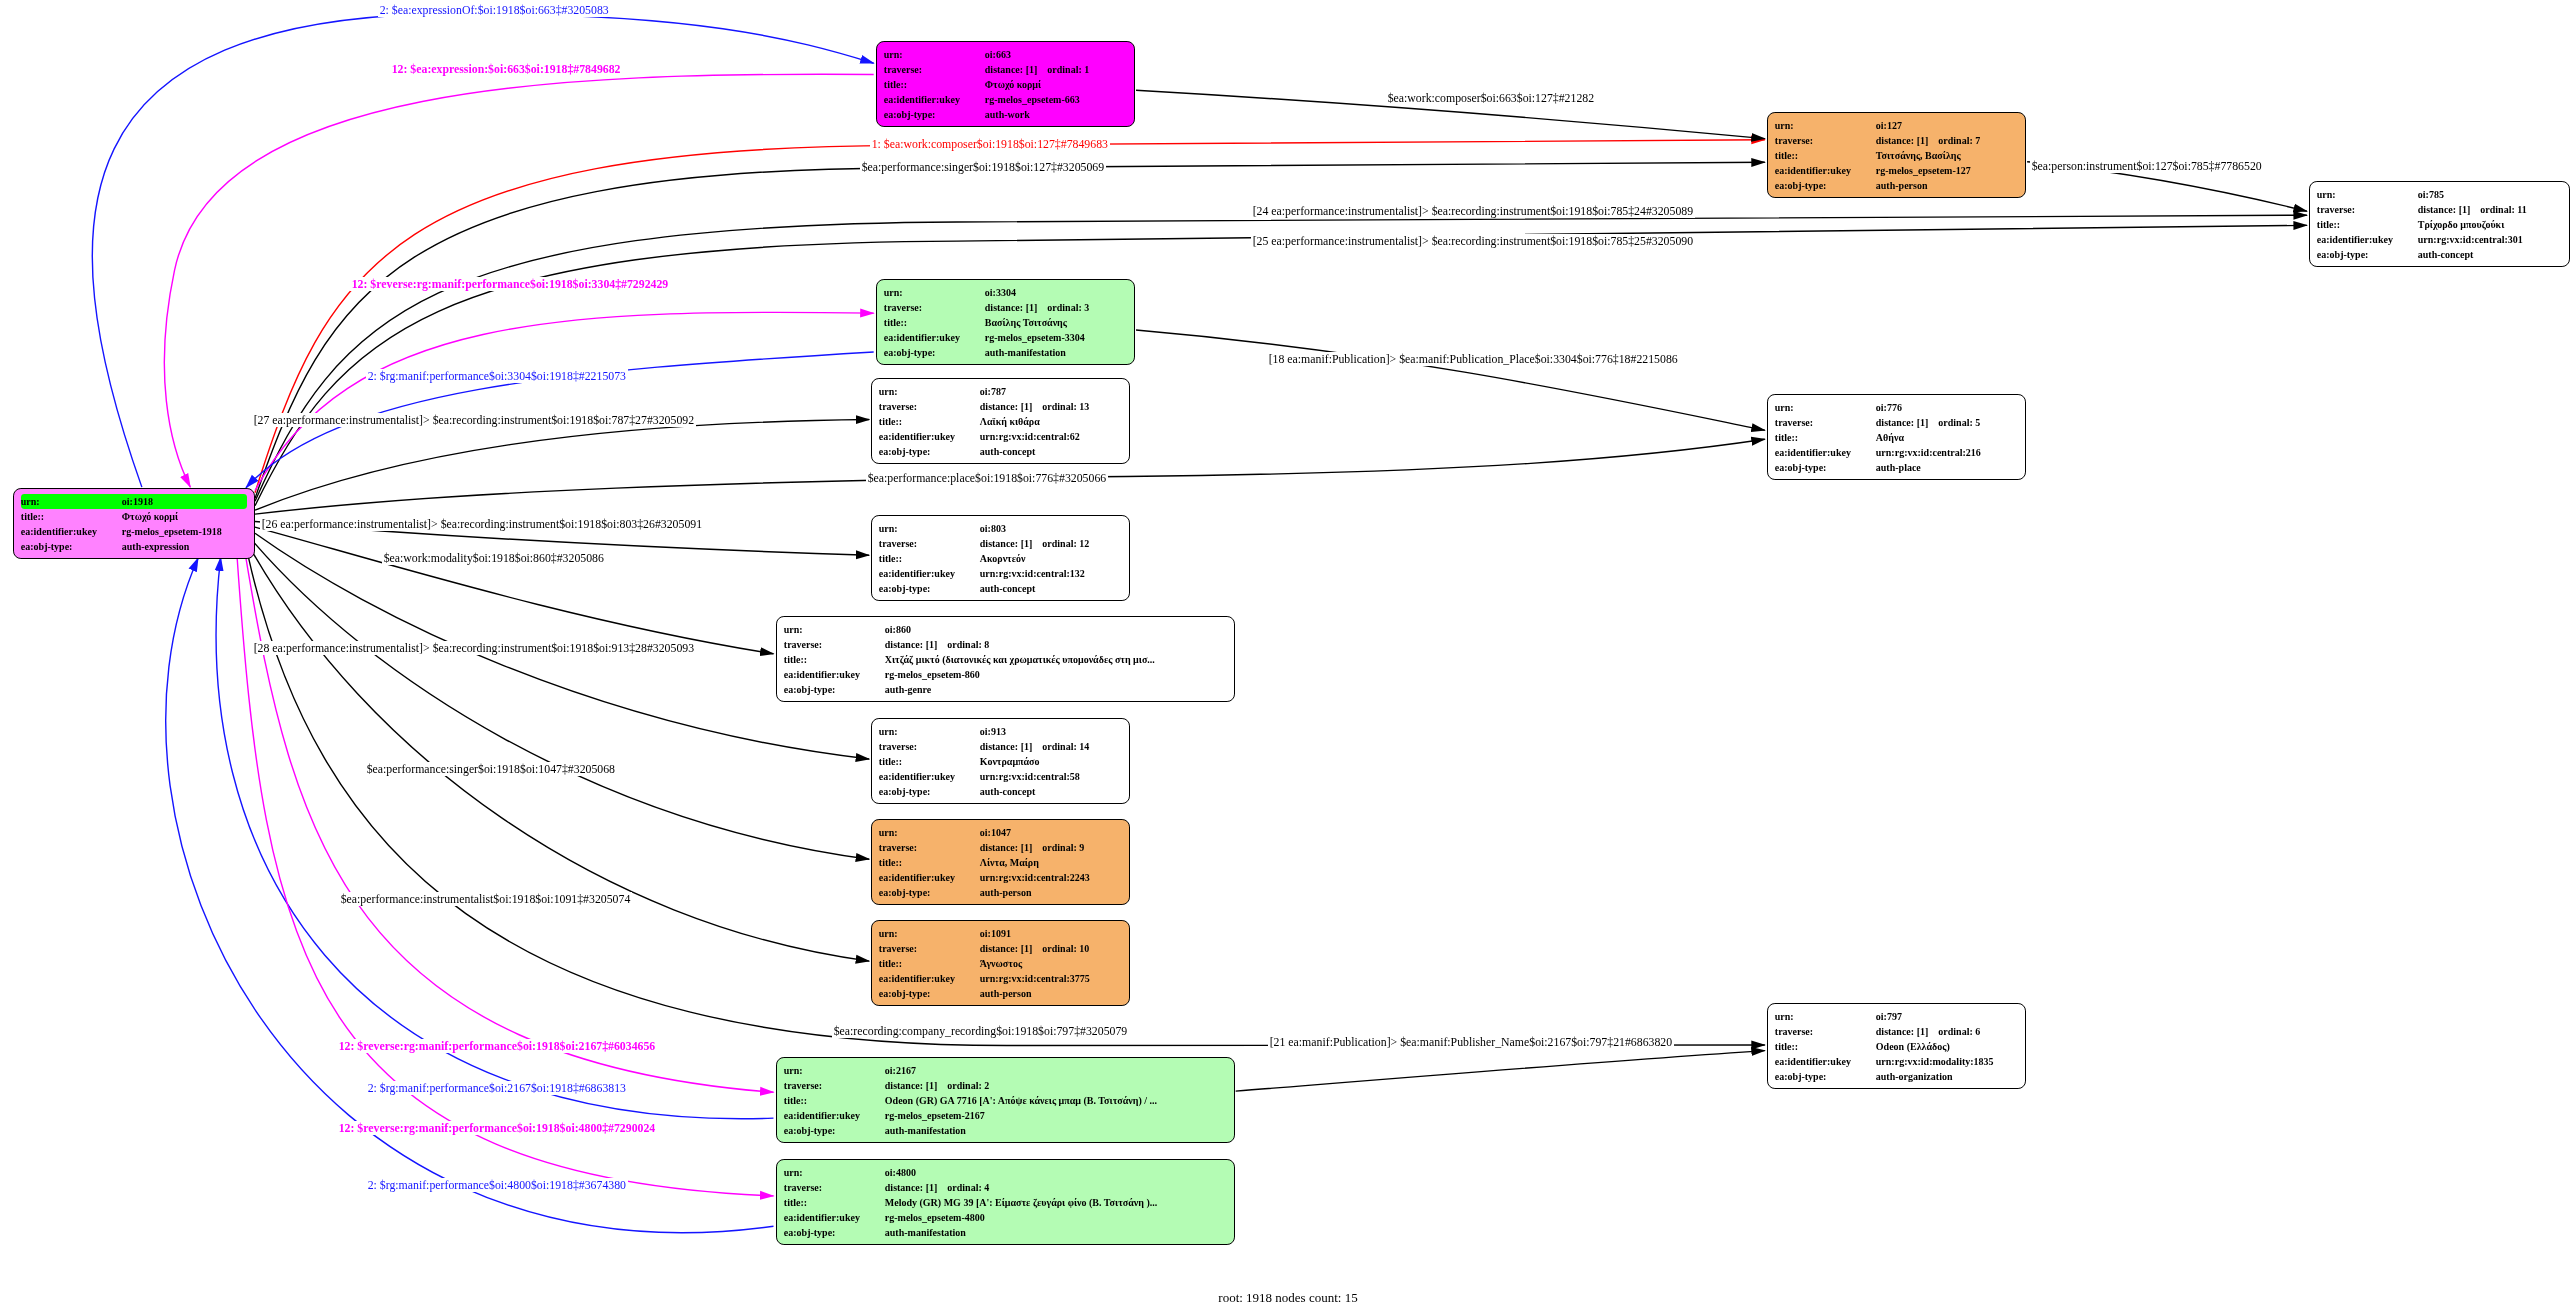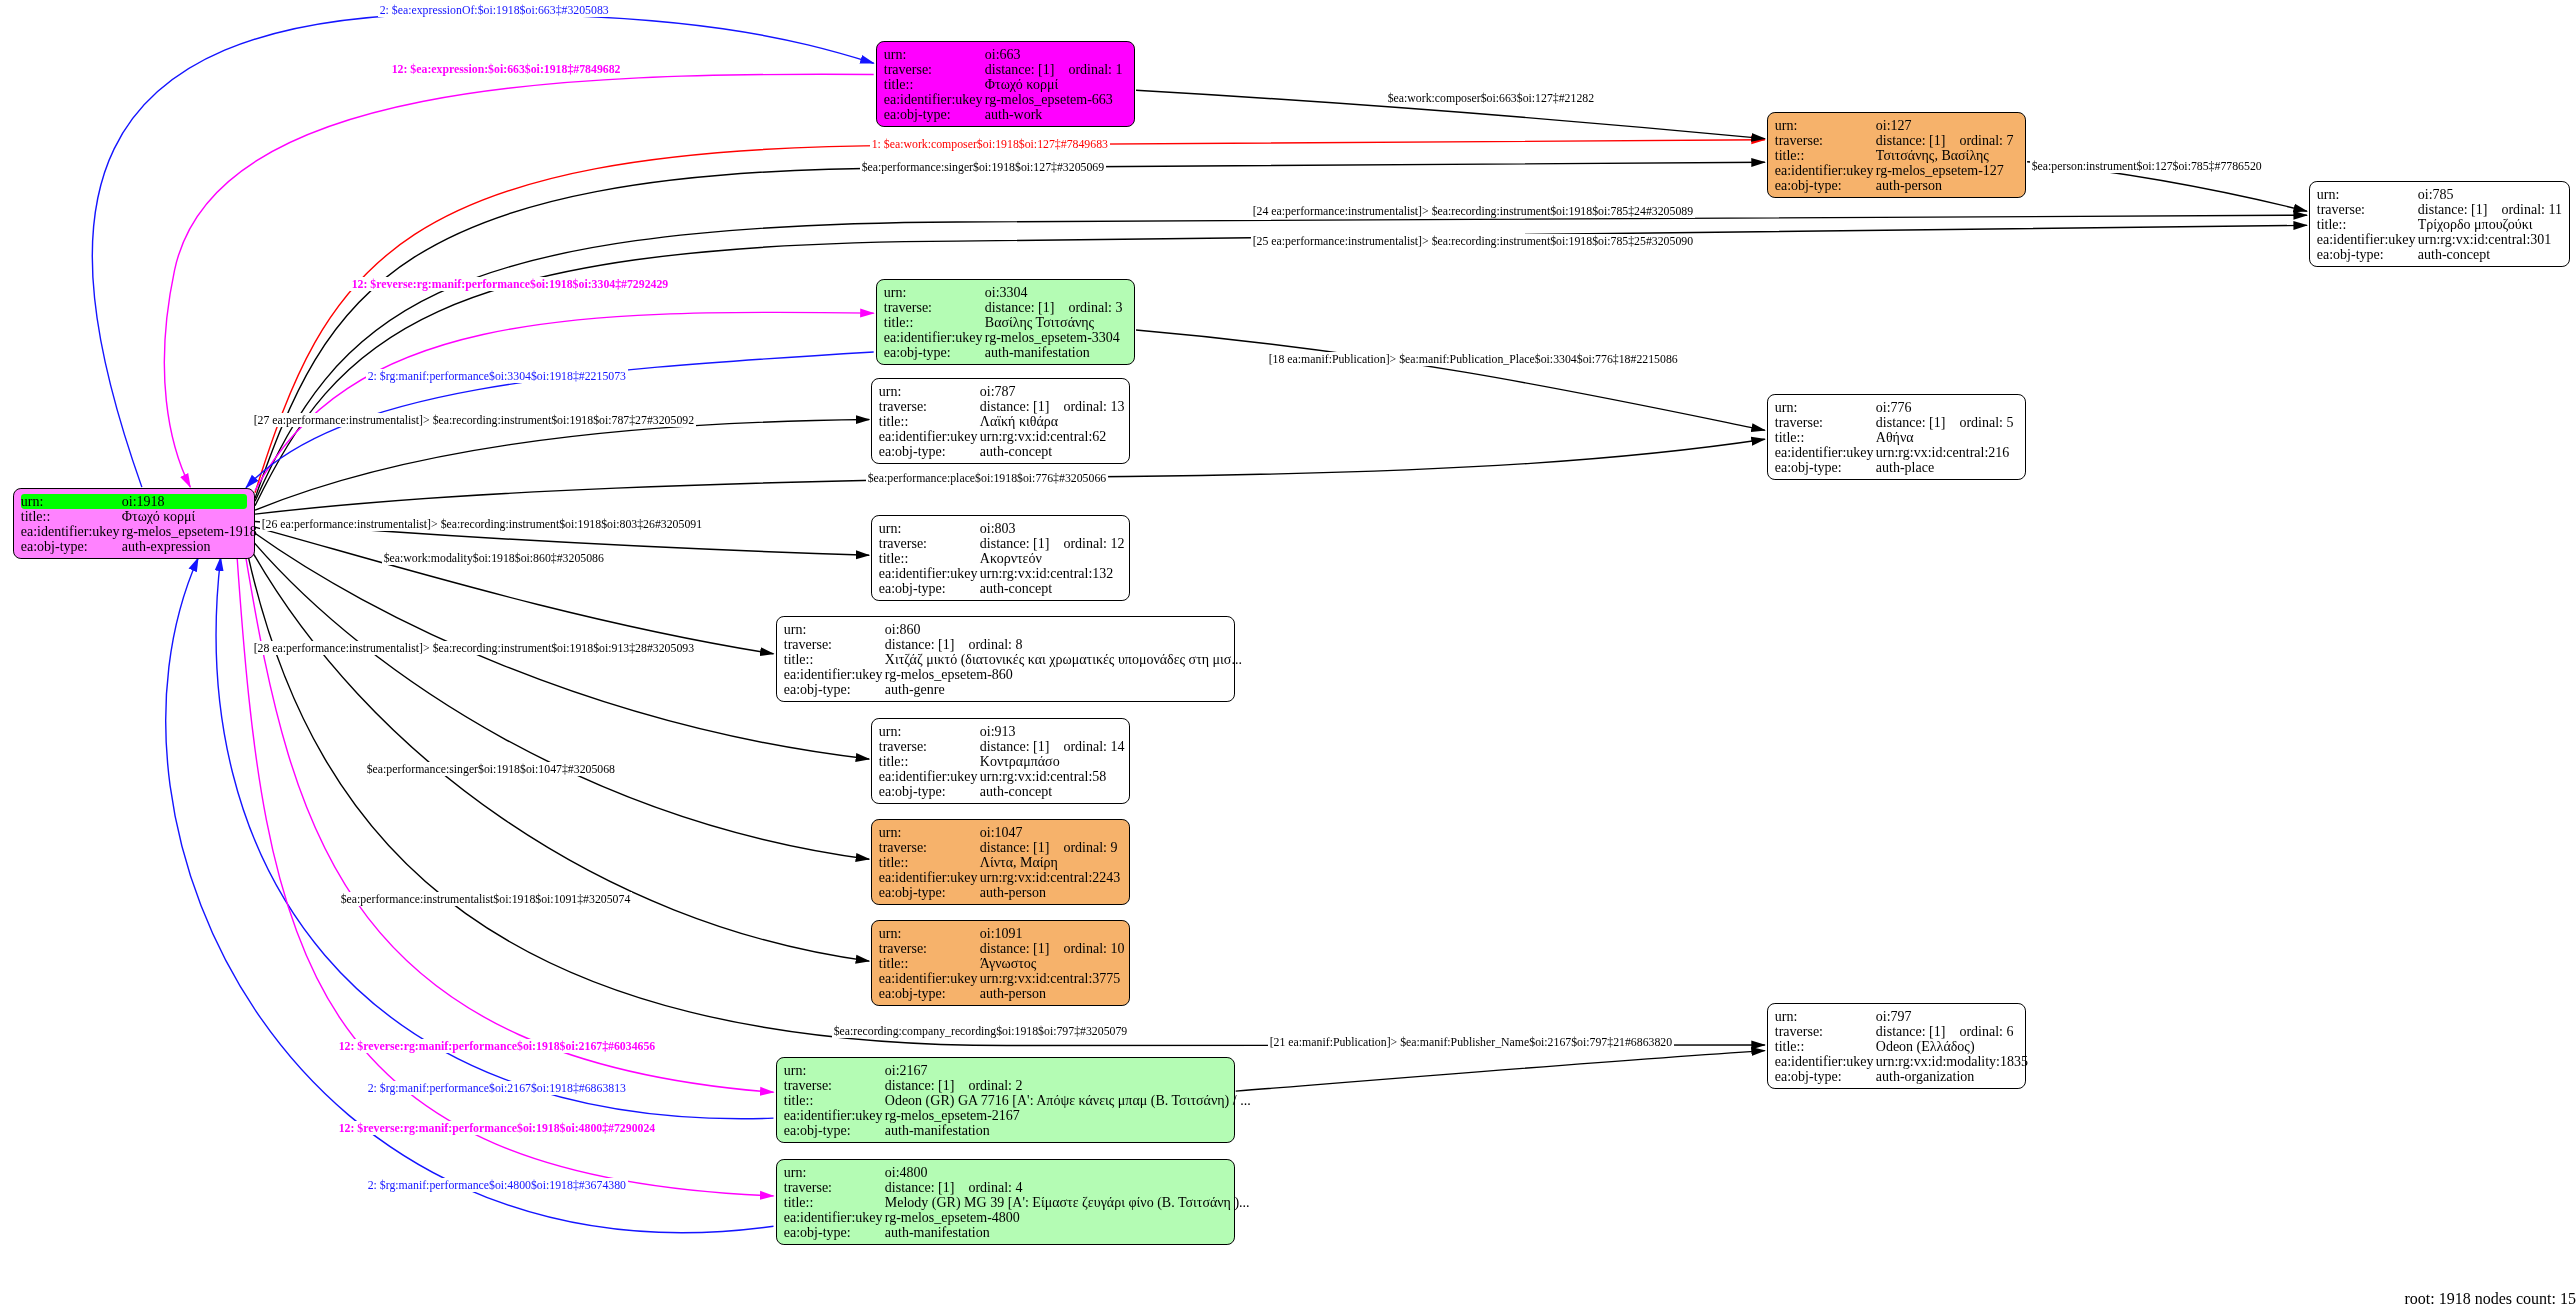--- a/index.html
+++ b/index.html
@@ -14,27 +14,27 @@
   svg.edge-layer { position:absolute; left:0; top:0; z-index:1; }
   path.e { fill:none; stroke-width:2.5px; }
   .s-black{stroke:var(--edge_black);} .s-blue{stroke:var(--edge_blue);}
   .s-magenta{stroke:var(--edge_magenta);} .s-red{stroke:var(--edge_red);}
   .mk-black{fill:var(--edge_black);} .mk-blue{fill:var(--edge_blue);}
   .mk-magenta{fill:var(--edge_magenta);} .mk-red{fill:var(--edge_red);}
   .elabel { position:absolute; z-index:2; font-size:11.8px; line-height:14px;
     white-space:pre; background:#ffffff; color:var(--edge_black); padding:0 1.7px; }
   .c-blue{color:var(--edge_blue);} .c-magenta{color:var(--edge_magenta);font-weight:bold;} .c-red{color:var(--edge_red);}
   .node { position:absolute; z-index:3; border:1.1px solid #000; border-radius:7.9px;
-    padding:4.5px 6.8px; font-size:14px; background:var(--node_white); }
+    padding:4.5px 6.8px; font-size:10px; background:var(--node_white);font-weight:bold; }
   .node .row { display:flex; line-height:15px; white-space:pre; border-radius:3.4px; }
   .node .k { width:101px; flex:none; }
   .node .v { flex:1; }
   .row.urn-green { background:var(--node_green_urn); }
   .footer { position:absolute; z-index:2; left:0; top:1290px; width:2576px;
-    text-align:right; font-size:16px; }
+    text-align:center; font-size:13px; }
 </style>
 </head>
 <body>
 
 <div id="canvas">
 
   <svg class="edge-layer" width="2576" height="1312" viewBox="0 0 4576 2330">
     <defs>
       <marker id="m-black" markerUnits="userSpaceOnUse" markerWidth="26" markerHeight="18" refX="24" refY="9" orient="auto">
           <polygon points="0,1 26,9 0,17" class="mk-black"></polygon>

